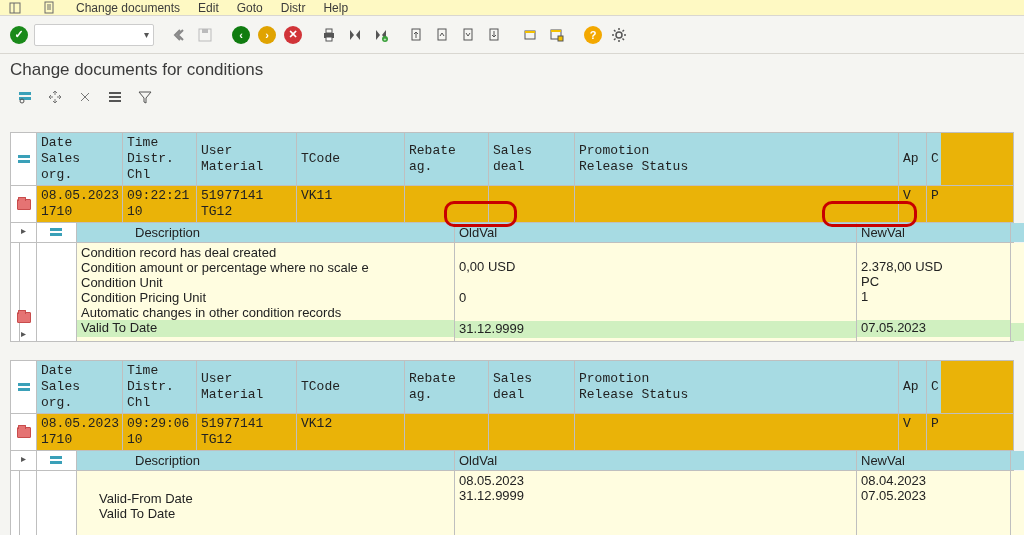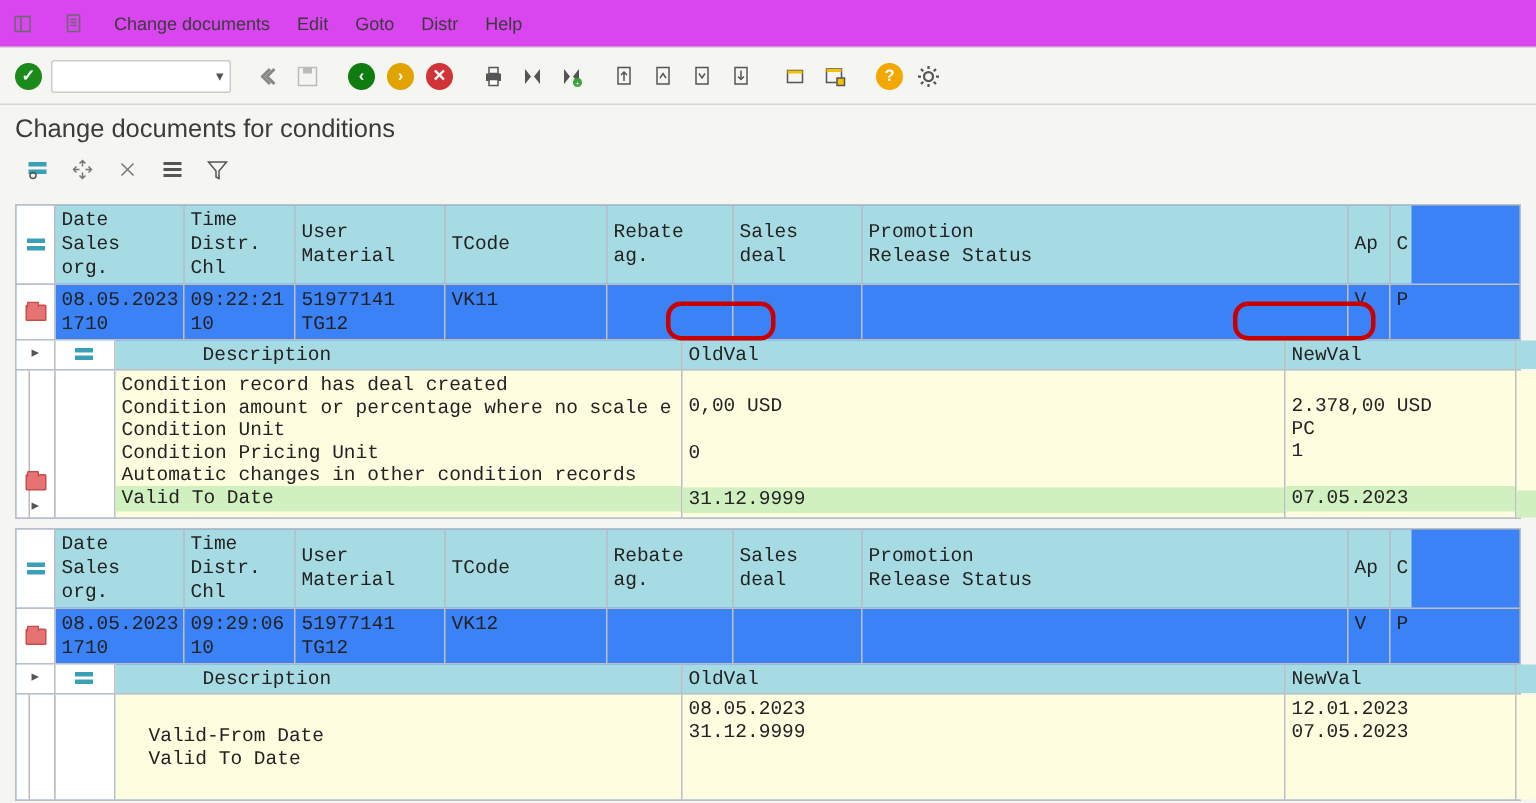--- a/index.html
+++ b/index.html
@@ -1,52 +1,52 @@
 <!DOCTYPE html>
 <html><head>
 <meta charset="utf-8">
 <style>
   * { box-sizing: border-box; margin: 0; padding: 0; }
   html, body { width: 1024px; height: 535px; overflow: hidden; font-family: "Segoe UI", Arial, sans-serif; font-size: 12px; background: #f5f5f2; color: #222; }
   
-  .menubar { display: flex; align-items: center; gap: 18px; padding: 2px 8px; height: 32px; background: #d946ef; border-bottom: 1px solid #d9d7d1; color: #3b3b3b; }
+  .menubar { display: flex; align-items: center; gap: 18px; padding: 2px 8px; height: 16px; background: #fef9c3; border-bottom: 1px solid #d9d7d1; color: #3b3b3b; }
   .menubar .mico { width: 16px; height: 16px; display: inline-flex; align-items: center; justify-content: center; color: #6a6a6a; }
   .menubar span.menuitem { cursor: default; }
   
   .toolbar { display: flex; align-items: center; gap: 4px; padding: 6px 8px; height: 38px; background: #f5f5f2; border-bottom: 1px solid #d9d7d1; }
   .toolbar .combo { width: 120px; height: 22px; background: #fff; border: 1px solid #ccc; border-radius: 2px; display: inline-flex; align-items: center; justify-content: flex-end; padding-right: 4px; }
   .tb-btn { width: 22px; height: 22px; display: inline-flex; align-items: center; justify-content: center; border-radius: 3px; cursor: pointer; }
   .round { width: 18px; height: 18px; border-radius: 50%; display: inline-flex; align-items: center; justify-content: center; color: #fff; font-weight: bold; font-size: 11px; }
   .round.green  { background: #1a8a1a; }
   .round.dgreen { background: #107c10; }
   .round.amber  { background: #e0a300; }
   .round.red    { background: #d13438; }
   .toolbar .sep { width: 6px; }
   .svgicon { width: 16px; height: 16px; }
   .muted { color: #9b9b9b; }
   
   .page-title { padding: 6px 10px; font-size: 17px; color: #3b3b3b; }
   
   .subtoolbar { display: flex; align-items: center; gap: 8px; padding: 2px 10px 8px 14px; height: 28px; }
   
-  .block { margin: 6px 10px; border: 1px solid #bfbfbf; background: #3b82f6; }
+  .block { margin: 18px 10px; border: 1px solid #bfbfbf; background: #eab308; }
   .hdr-row, .data-row, .sub-row { display: grid; grid-template-columns: 26px var(--cols); align-items: stretch; }
   .block.main { --cols: 86px 74px 100px 108px 84px 86px 324px 28px 14px; }
   .cell { border-right: 1px solid #bfbfbf; padding: 2px 4px; font-family: Consolas, "Courier New", monospace; font-size: 13px; line-height: 16px; display: flex; align-items: center; }
   .cell.nob { border-right: none; }
   .hdr-row .cell { background: #a7dbe3; font-weight: 400; }
   .hdr-row .cell.double { flex-direction: column; align-items: flex-start; justify-content: center; }
   .hdr-row { border-bottom: 1px solid #bfbfbf; }
   .gutter { background: #fff; border-right: 1px solid #bfbfbf; display: flex; align-items: center; justify-content: center; }
   .gutter svg { width: 14px; height: 14px; }
   .data-row .cell { align-items: flex-start; flex-direction: column; }
   .data-row { border-bottom: 1px solid #bfbfbf; }
   
   .nested { display: grid; grid-template-columns: 26px 40px 378px 402px 154px 14px; border-bottom: 1px solid #bfbfbf; }
-  .nested .ncell { border-right: 1px solid #bfbfbf; font-family: Liberation Mono, monospace; font-size: 13px; padding: 2px 0 0 4px; }
+  .nested .ncell { border-right: 1px solid #bfbfbf; font-family: Liberation Sans, sans-serif; font-size: 13px; padding: 2px 0 0 4px; }
   .nested .ncell.nob { border-right: none; }
   .nested-hdr { background: #a7dbe3; }
   .nested-body .ncell { background: #fffde0; }
   .nested .gap { background: #fff; border-right: 1px solid #bfbfbf; }
   .folder-gutter { display: flex; flex-direction: column; align-items: center; gap: 2px; padding-top: 2px; background: #fff; border-right: 1px solid #bfbfbf; position: relative; }
   .folder-gutter .vline { position: absolute; top: 0; bottom: 0; left: 8px; width: 1px; background: #bbb; }
   .redmark { position: absolute; border: 3px solid #c80000; border-radius: 10px; pointer-events: none; }
   .redmark.m1 { left: 444px; top: 201px; width: 73px; height: 26px; }
   .redmark.m2 { left: 822px; top: 201px; width: 95px; height: 26px; }
   .wrap { position: relative; }
@@ -434,21 +434,21 @@
     <div class="gap"></div>
     <div class="ncell" style="padding:18px;">
       <div style="padding:2px 0 0 4px;">Valid-From Date</div>
       <div style="padding:0 0 2px 4px;">Valid To Date</div>
     </div>
     <div class="ncell" style="padding:0;">
       <div style="padding:2px 0 0 4px;">08.05.2023</div>
       <div style="padding:0 0 2px 4px;">31.12.9999</div>
     </div>
     <div class="ncell" style="padding:0;">
-      <div style="padding:2px 0 0 4px;">12.01.2023</div>
+      <div style="padding:2px 0 0 4px;">08.04.2023</div>
       <div style="padding:0 0 2px 4px;">07.05.2023</div>
     </div>
     <div class="ncell nob"></div>
   </div>
 </div>
 
 <div class="redmark m1"></div>
 <div class="redmark m2"></div>
 
 </div>

